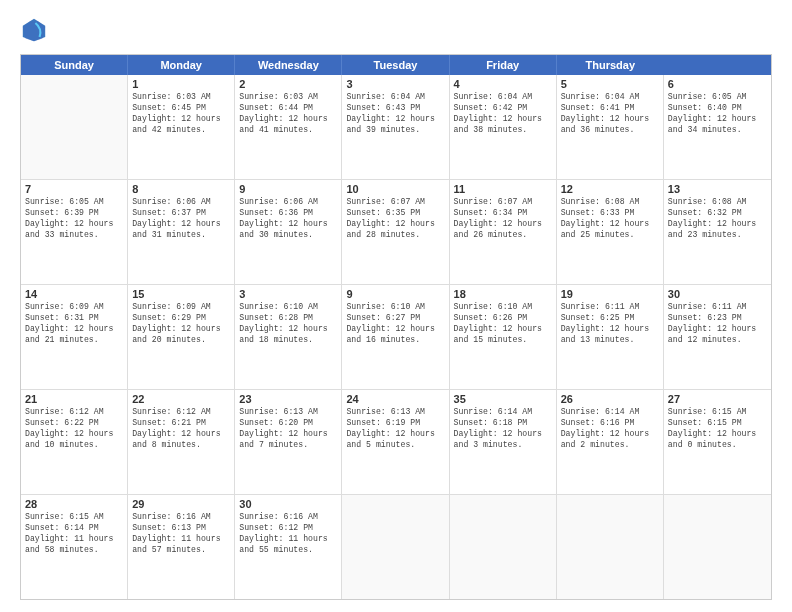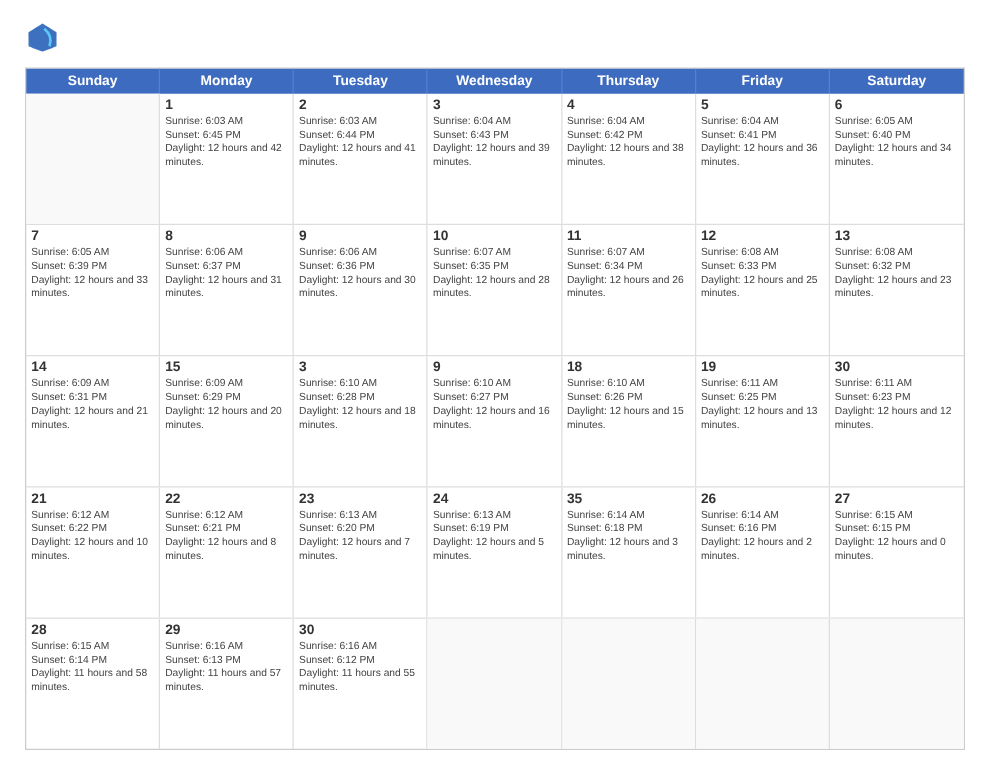--- a/index.html
+++ b/index.html
@@ -99,20 +99,21 @@
       font-size: 11px;
       font-weight: bold;
       color: #333;
       display: block;
       margin-bottom: 1px;
     }
     .day-detail {
       font-size: 8.2px;
       color: #444;
       line-height: 1.35;
+      font-family: Liberation Mono, monospace;
     }
   </style>
 </head>
 <body>
 
 <div class="page">
   <div class="header">
     <div class="logo">
       <svg class="logo-icon" viewBox="0 0 40 40">
         <polygon points="20,4 36,14 36,30 20,36 4,30 4,14" fill="#1a5fb4" opacity="0.85"></polygon>
@@ -127,25 +128,24 @@
     <div class="title-block">
       <div class="month-title"></div>
       <div class="location-title"></div>
     </div>
   </div>
 
   <div class="calendar">
     <div class="cal-header" id="cal-header">
         <div class="cal-header-cell">Sunday</div>
         <div class="cal-header-cell">Monday</div>
+        <div class="cal-header-cell">Wednesday</div>
         <div class="cal-header-cell">Tuesday</div>
-        <div class="cal-header-cell">Wednesday</div>
+        <div class="cal-header-cell">Friday</div>
         <div class="cal-header-cell">Thursday</div>
-        <div class="cal-header-cell">Friday</div>
-        <div class="cal-header-cell">Saturday</div>
       </div>
     <div class="cal-body" id="cal-body">
         <div class="cal-row">
           <div class="cal-cell empty"></div>
           <div class="cal-cell">
             <span class="day-num">1</span>
             <div class="day-detail">Sunrise: 6:03 AM<br>Sunset: 6:45 PM<br>Daylight: 12 hours and 42 minutes.</div>
           </div>
           <div class="cal-cell">
             <span class="day-num">2</span>

